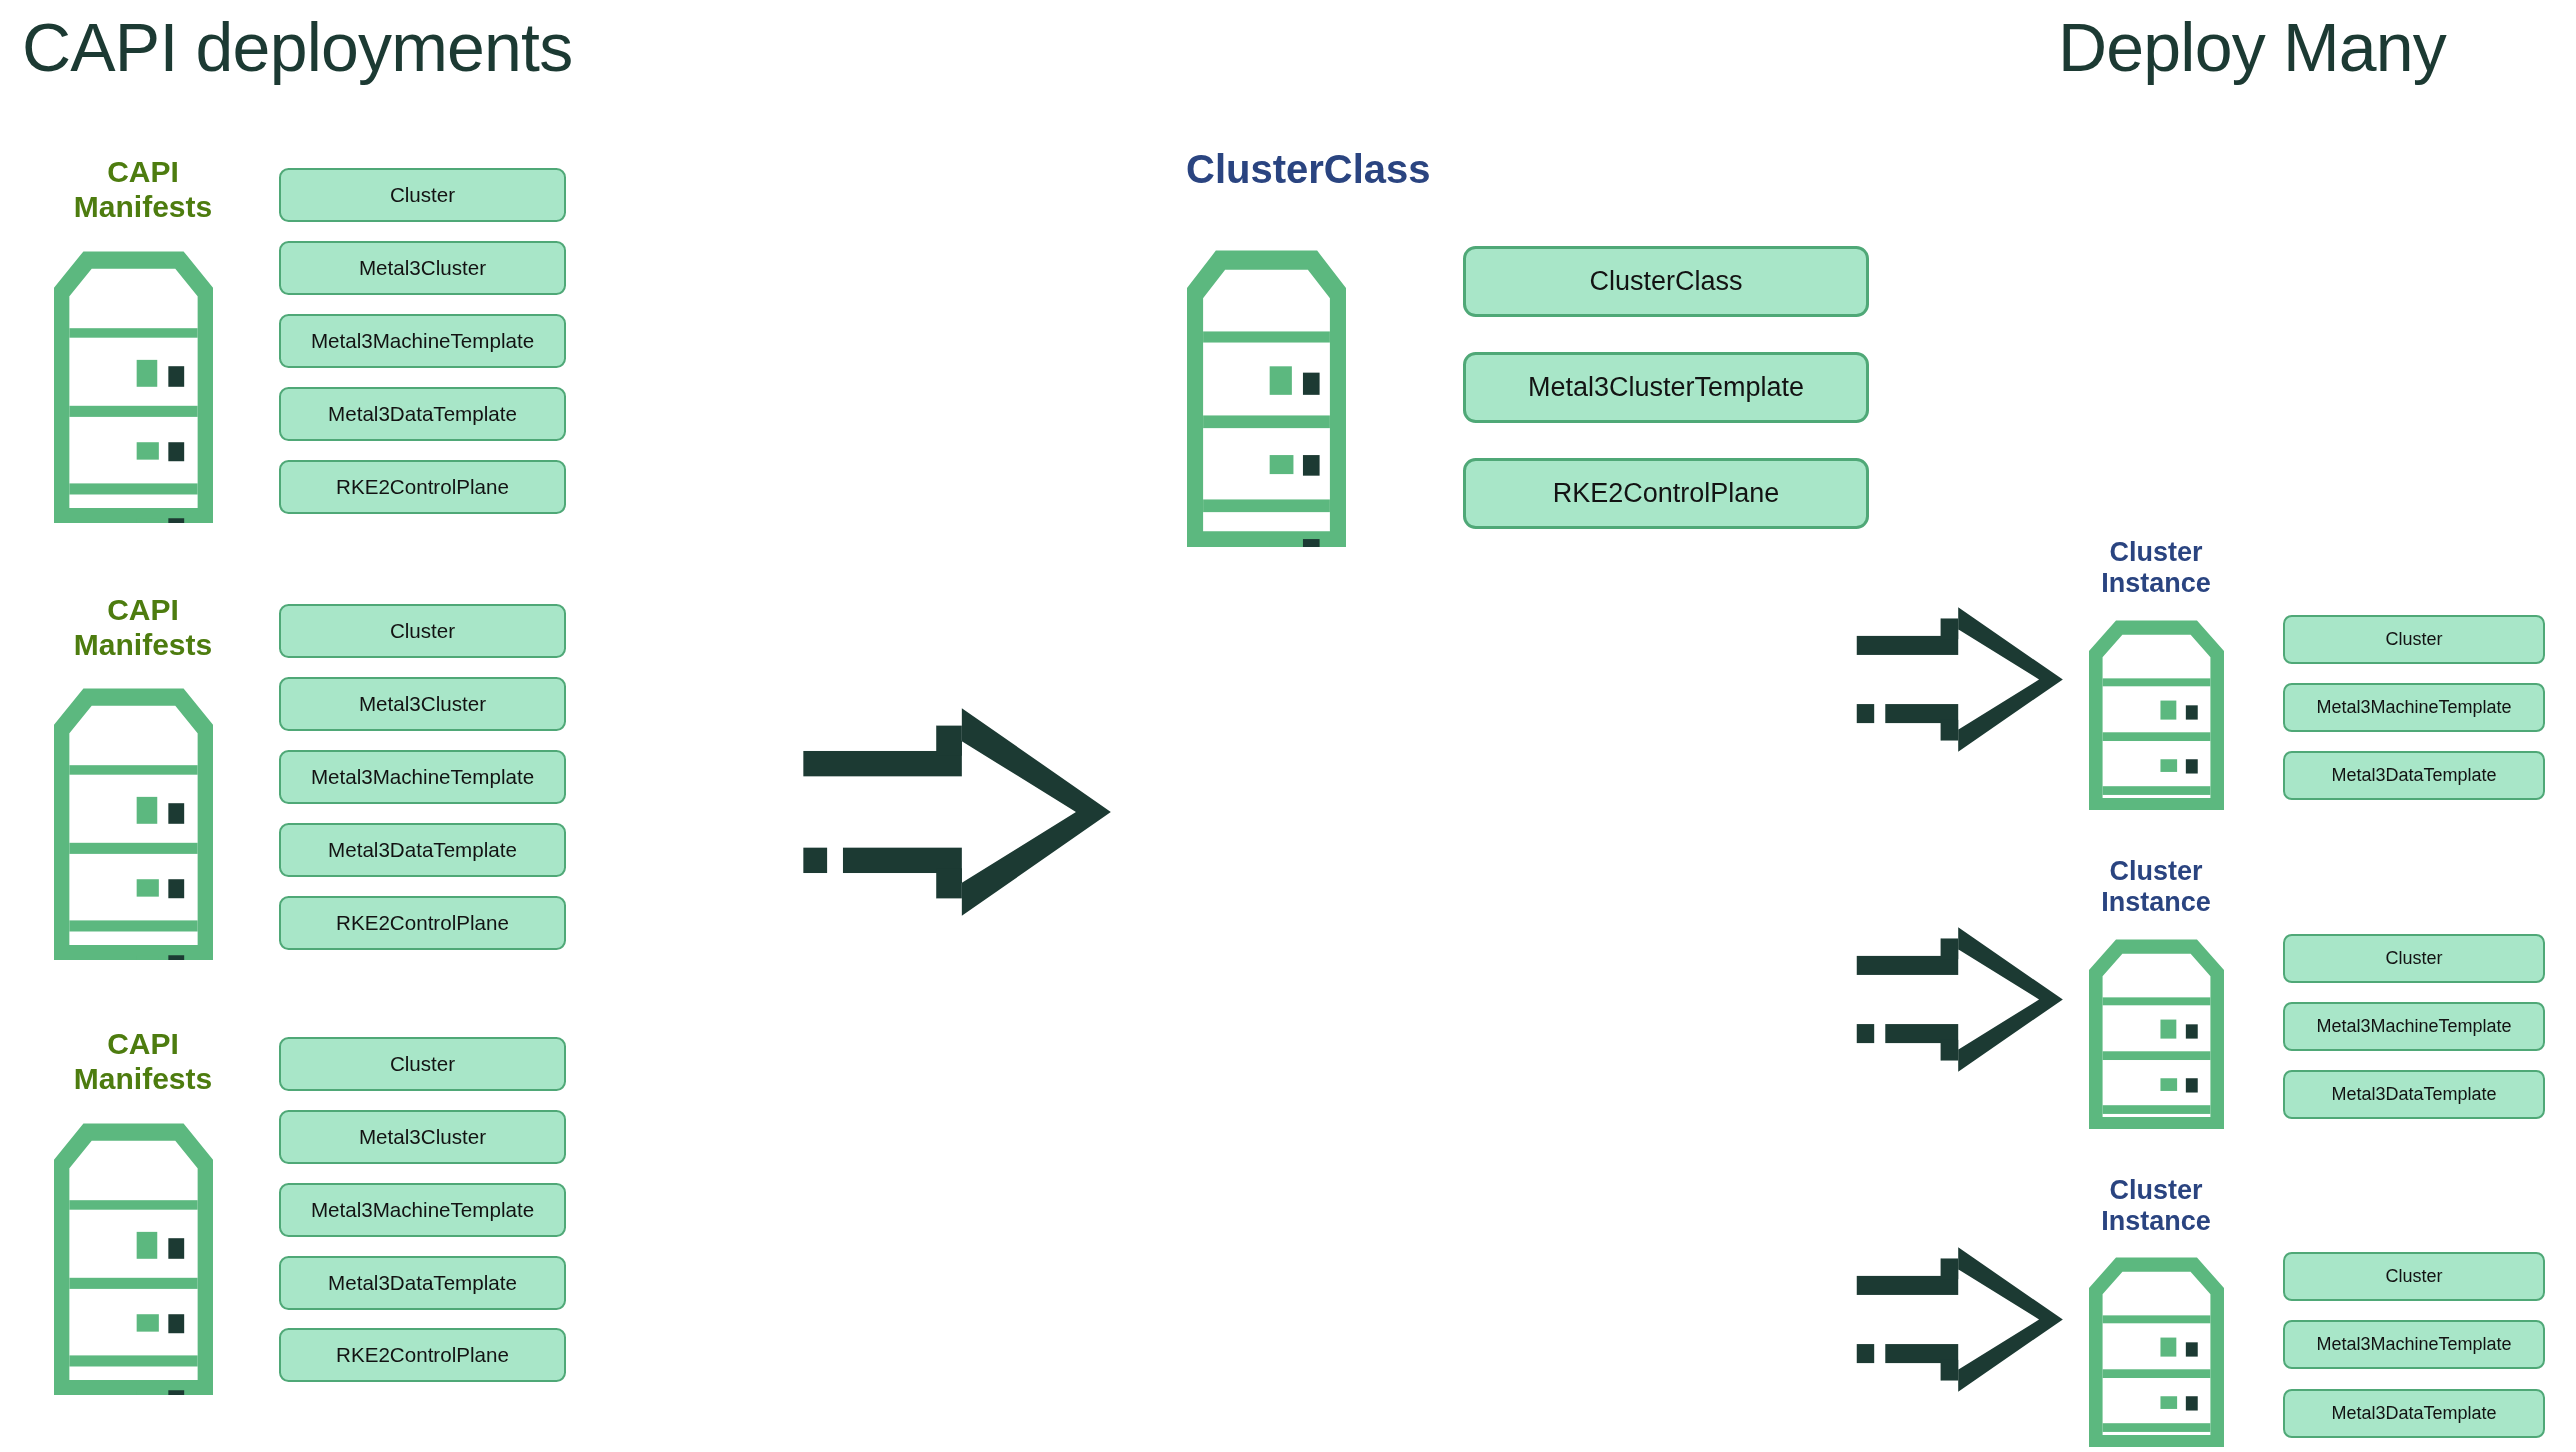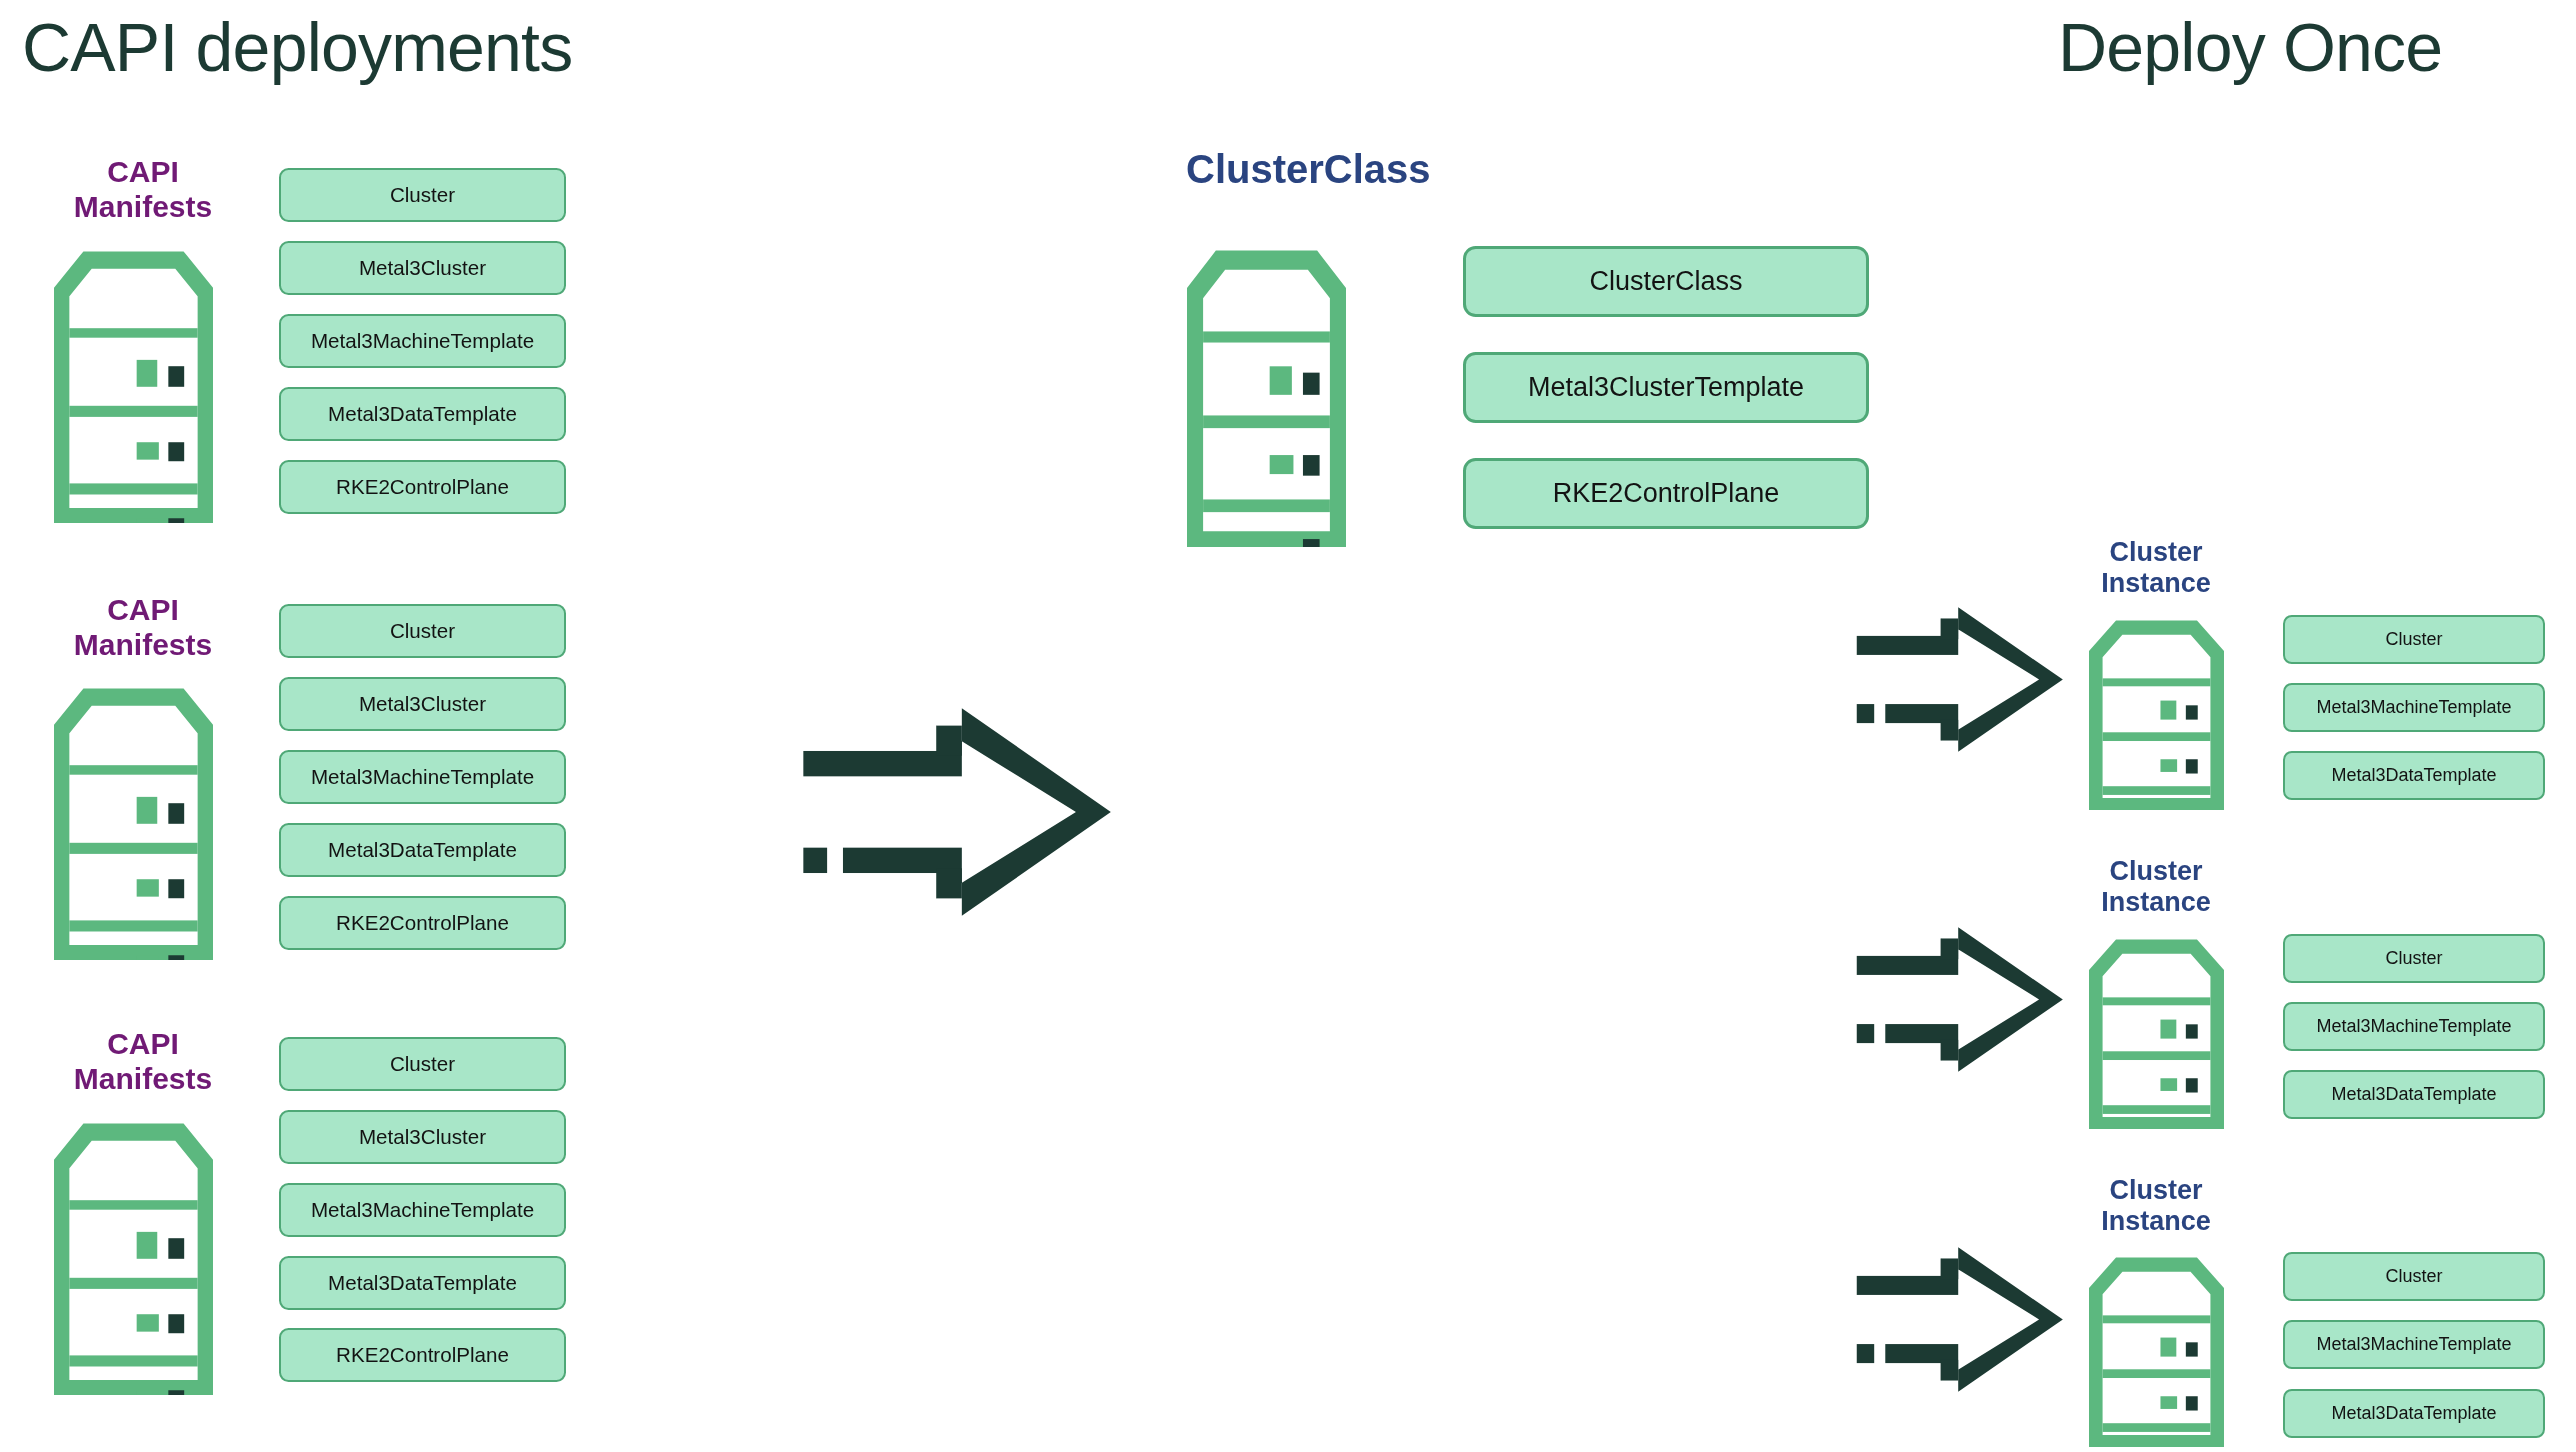--- a/index.html
+++ b/index.html
@@ -40,21 +40,21 @@
     white-space: nowrap;
   }
 
   
   .group-caption {
     position: absolute;
     font-family: "Liberation Sans", sans-serif;
     font-weight: 700;
     font-size: 30px;
     line-height: 1.15;
-    color: #701a75;
+    color: #4d7c0f;
     text-align: center;
     white-space: pre-line;
   }
   .group-caption.navy {
     color: #2A4480;
     font-size: 27px;
   }
 
   
   .pill {
@@ -88,21 +88,21 @@
   .arrow svg { display: block; width: 100%; height: 100%; }
 </style>
 </head>
 <body>
 
 <div id="stage">
 
   <div class="section-title" style="left:22px; top:12.7px;">CAPI deployments</div>
 
 
-  <div class="section-title" style="left:2058px; top:12.7px;">Deploy Once</div>
+  <div class="section-title" style="left:2058px; top:12.7px;">Deploy Many</div>
 
   <div class="sub-title" style="left:1186px; top:149px;">ClusterClass</div>
 
   <div class="group-caption" style="left:48px; top:155px; width:190px;">CAPI
 Manifests</div>
 
   <div class="server" style="left:54px; top:230px; width:159px; height:293px;">
     <svg viewBox="0 0 200 370" xmlns="http://www.w3.org/2000/svg">
       <path d="M42 38 L158 38 L192 80 L192 362 L8 362 L8 80 Z" fill="none" stroke="#5CB87F" stroke-width="22"></path>
       <rect x="19" y="124" width="162" height="12" fill="#5CB87F"></rect>

